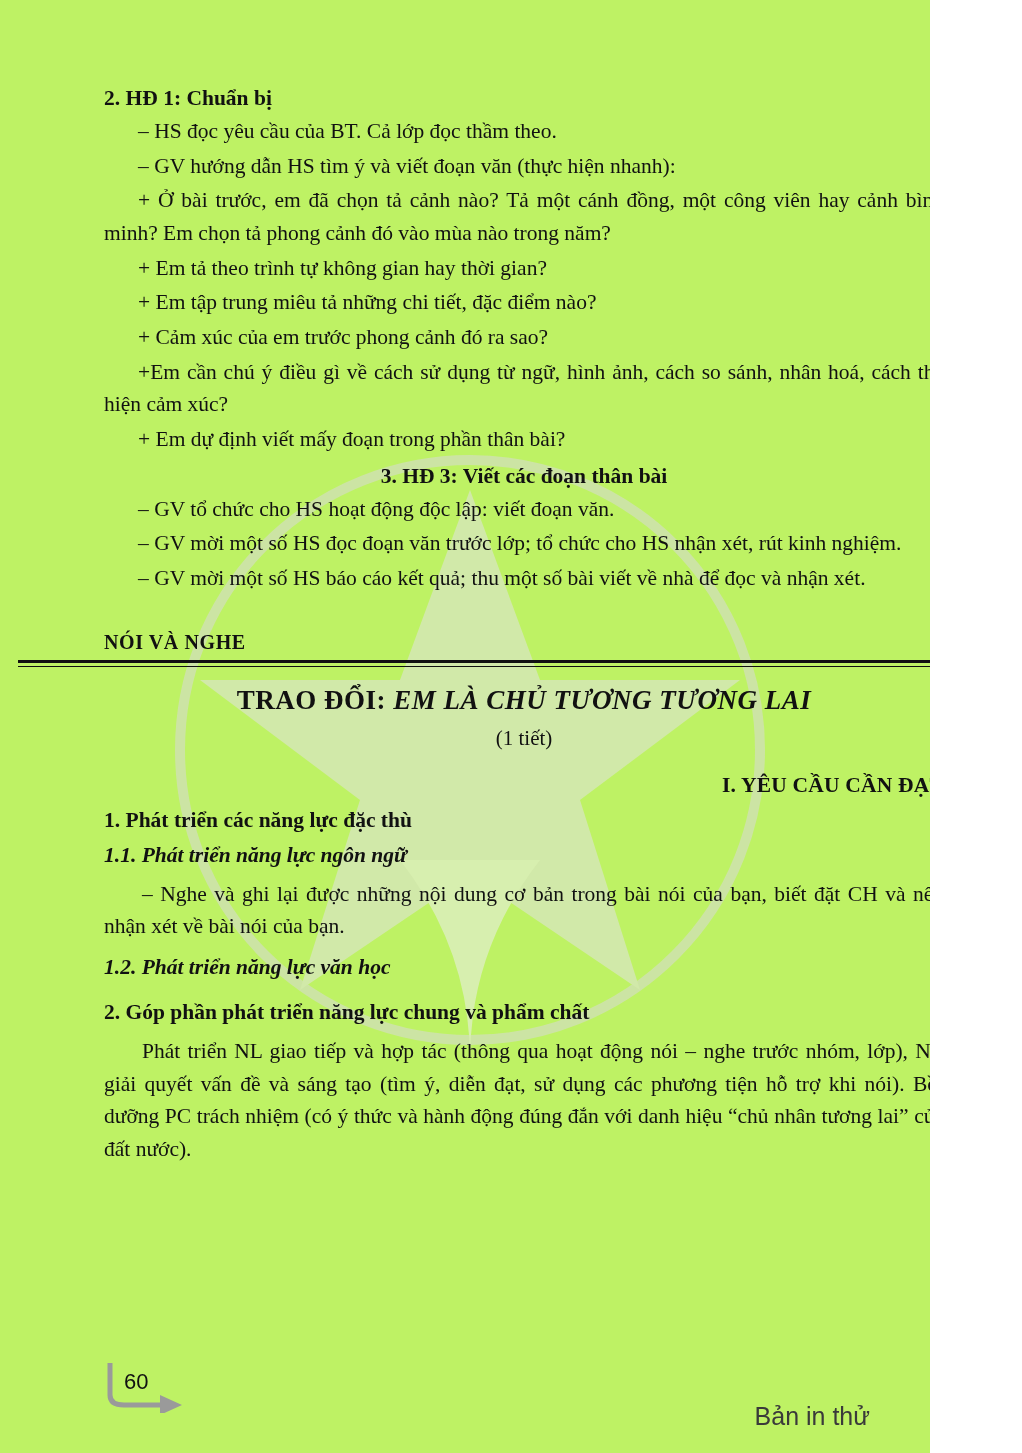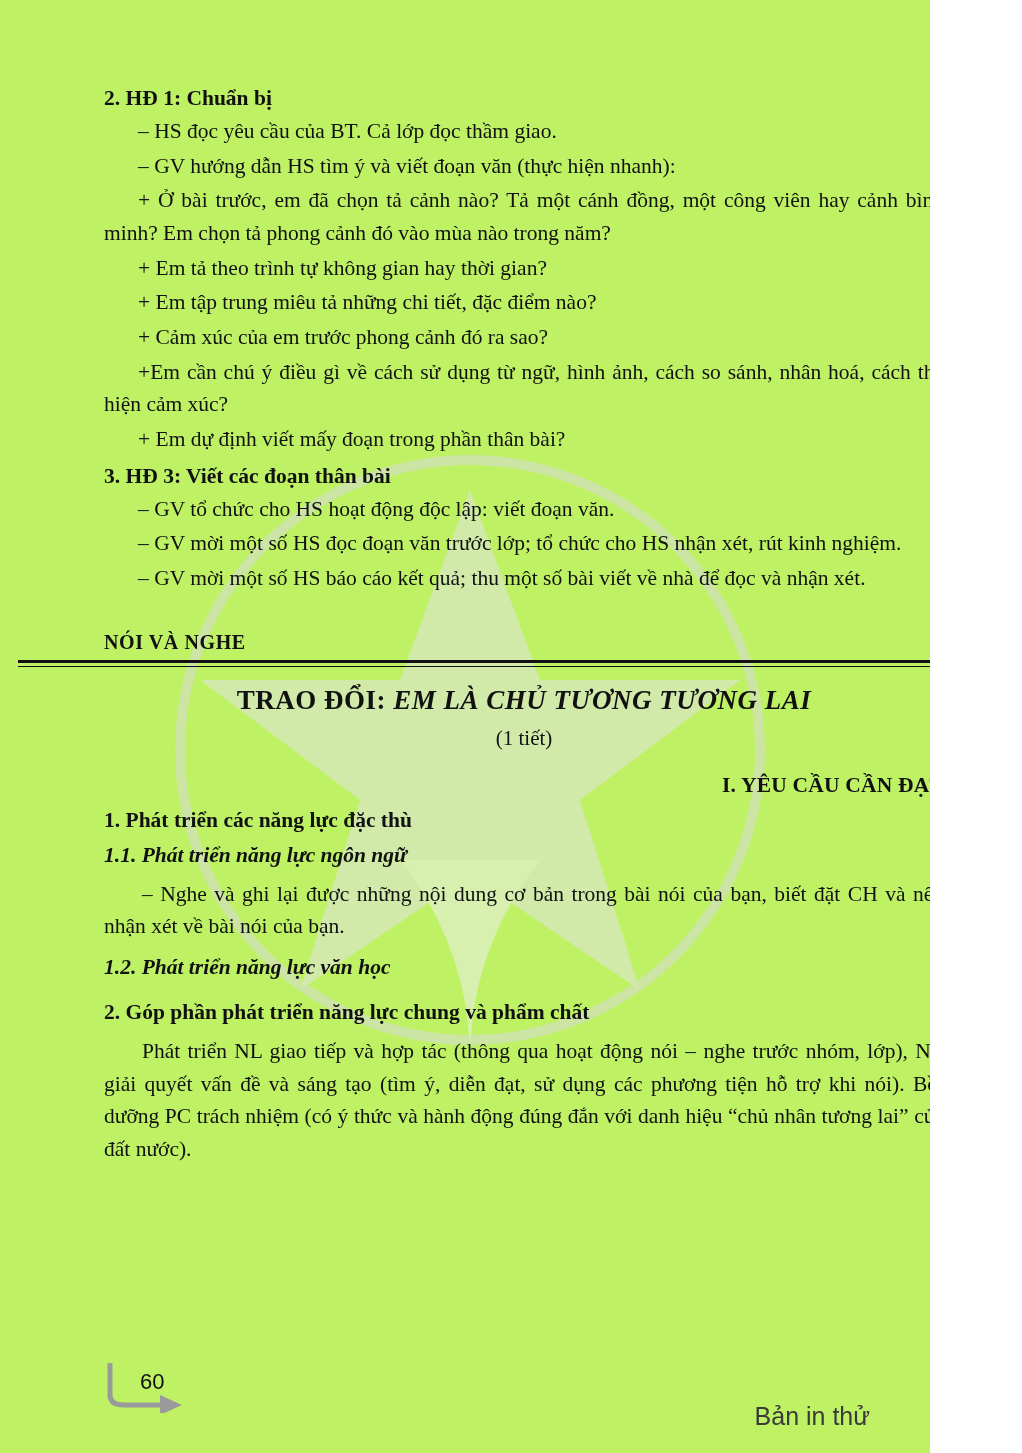--- a/index.html
+++ b/index.html
@@ -108,21 +108,21 @@
   .h3 {
     font-weight: bold;
     font-style: italic;
     font-size: 21.5px;
     margin: 0;
   }
 
   
   .page-number {
     position: absolute;
-    left: 140px;
+    left: 124px;
     bottom: 58px;
     font-size: 22px;
     font-family: "Liberation Sans", sans-serif;
     color: #111;
   }
   .arrow-mark {
     position: absolute;
     left: 104px;
     bottom: 40px;
     width: 80px;
@@ -153,30 +153,30 @@
       </g>
       <g fill="#ededed">
         <path d="M250 430 q70 90 70 200 q0 -110 70 -200 z"></path>
       </g>
     </svg>
   </div>
 
   <div class="content">
 
     <div class="h-sec">2. HĐ 1: Chuẩn bị</div>
-    <p class="ind">– HS đọc yêu cầu của BT. Cả lớp đọc thầm giao.</p>
+    <p class="ind">– HS đọc yêu cầu của BT. Cả lớp đọc thầm theo.</p>
     <p class="ind">– GV hướng dẫn HS tìm ý và viết đoạn văn (thực hiện nhanh):</p>
     <p class="ind">+ Ở bài trước, em đã chọn tả cảnh nào? Tả một cánh đồng, một công viên hay cảnh bình minh? Em chọn tả phong cảnh đó vào mùa nào trong năm?</p>
     <p class="ind">+ Em tả theo trình tự không gian hay thời gian?</p>
     <p class="ind">+ Em tập trung miêu tả những chi tiết, đặc điểm nào?</p>
     <p class="ind">+ Cảm xúc của em trước phong cảnh đó ra sao?</p>
     <p class="ind">+Em cần chú ý điều gì về cách sử dụng từ ngữ, hình ảnh, cách so sánh, nhân hoá, cách thể hiện cảm xúc?</p>
     <p class="ind">+ Em dự định viết mấy đoạn trong phần thân bài?</p>
 
-    <div class="h-sec" style="margin-top:8px;">3. HĐ 3: Viết các đoạn thân bài</div>
+    <div class="h-sec" style="margin-top:8px;text-align:center;">3. HĐ 3: Viết các đoạn thân bài</div>
     <p class="ind">– GV tổ chức cho HS hoạt động độc lập: viết đoạn văn.</p>
     <p class="ind">– GV mời một số HS đọc đoạn văn trước lớp; tổ chức cho HS nhận xét, rút kinh nghiệm.</p>
     <p class="ind">– GV mời một số HS báo cáo kết quả; thu một số bài viết về nhà để đọc và nhận xét.</p>
 
     <div class="gap-lg"></div>
 
     <div class="nghe-head">NÓI VÀ NGHE</div>
     <div class="rule-wrap">
       <div class="rule-thick"></div>
       <div class="rule-thin"></div>

